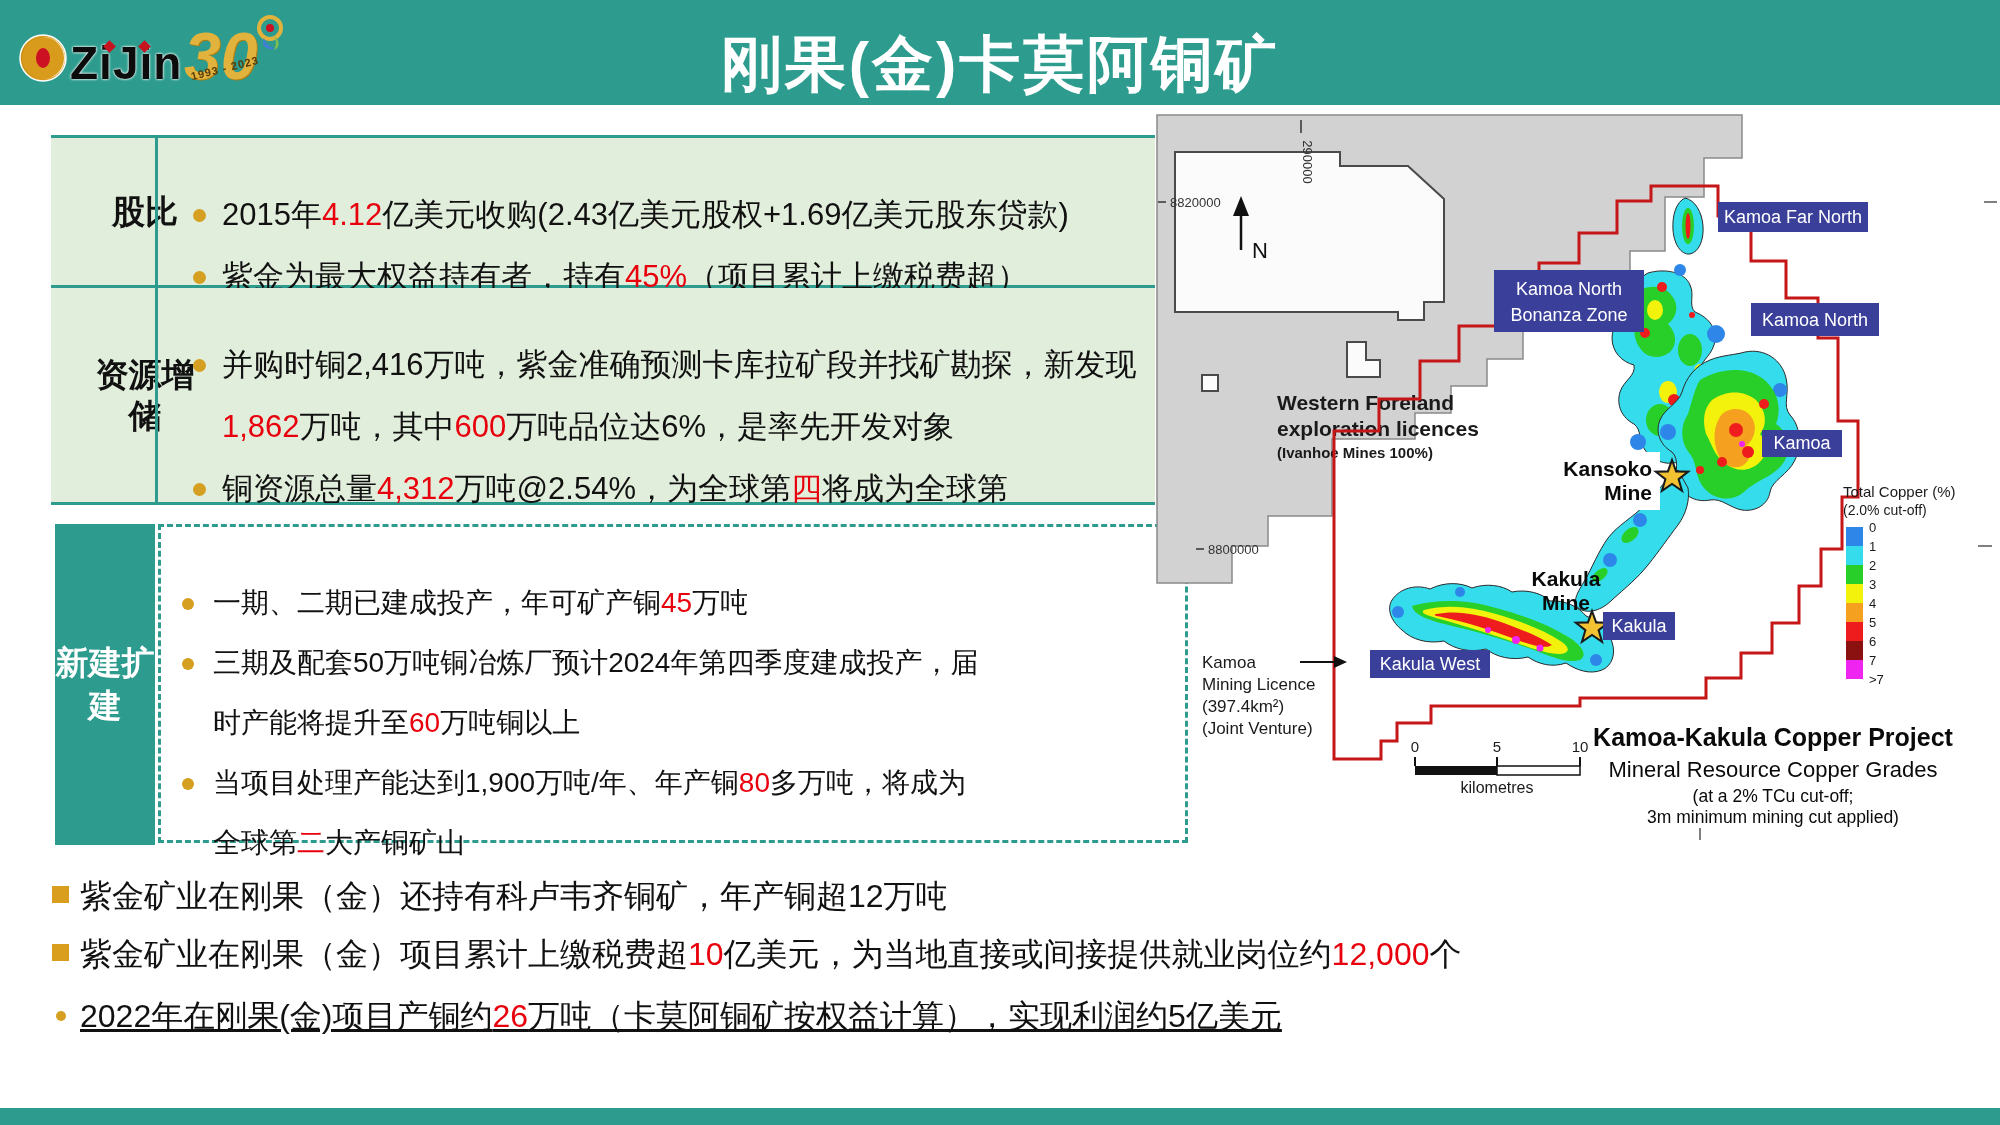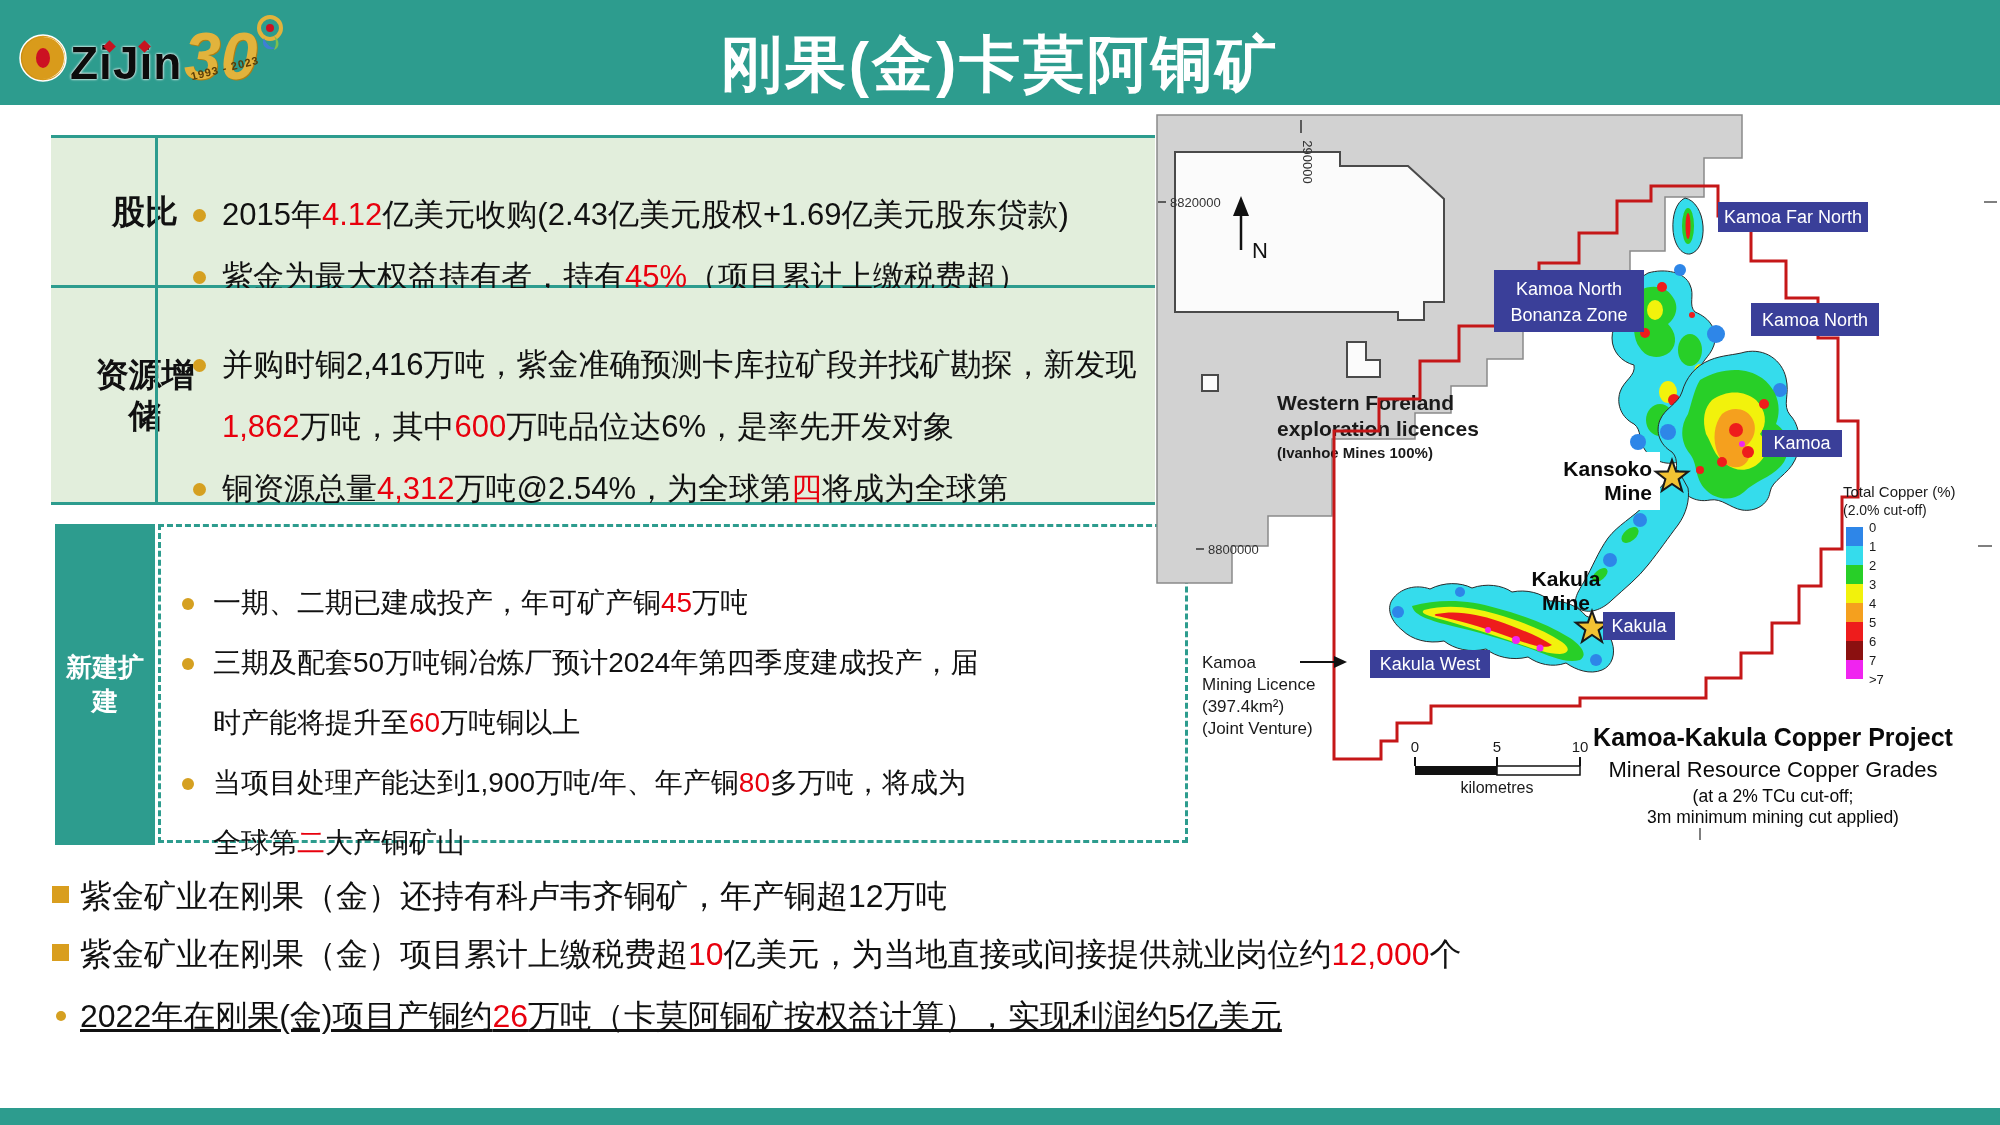--- a/index.html
+++ b/index.html
@@ -28,21 +28,21 @@
           justify-content:center;text-align:center;font-weight:bold;font-size:33px;line-height:1.25;padding-left:42px;}
   .rbullets{position:absolute;left:139px;top:0;right:6px;height:100%;display:flex;
             flex-direction:column;justify-content:flex-start;margin-top:46px;}
   .bullet{position:relative;padding-left:32px;font-size:31px;line-height:62px;}
   .bullet::before{content:"";position:absolute;left:3px;top:25px;width:13px;height:13px;
                   border-radius:50%;background:#D5A021;}
   .rd{color:#E8000D;}
   
   .label3{position:absolute;left:55px;top:524px;width:100px;height:321px;background:#2D9C8E;
           color:#fff;display:flex;align-items:center;justify-content:center;text-align:center;
-          font-weight:bold;font-size:26px;line-height:1.3;}
+          font-weight:bold;font-size:33px;line-height:1.3;}
   .box3{position:absolute;left:158px;top:524px;width:1030px;height:319px;box-sizing:border-box;
         border:3px dashed #2D9C8E;background:#fff;}
   .box3 .rbullets{position:absolute;left:18px;top:0;width:800px;height:100%;}
   .box3 .bullet{font-size:28px;line-height:60px;padding-left:34px;}
   .box3 .bullet::before{top:25px;width:12px;height:12px;}
   
   .fn{position:absolute;left:52px;padding-left:28px;font-size:32px;line-height:40px;width:1700px;}
   .fn.sq::before{content:"";position:absolute;left:0;top:10px;width:17px;height:17px;background:#D99E1E;}
   .fn.dot::before{content:"";position:absolute;left:4px;top:15px;width:10px;height:10px;
                   border-radius:50%;background:#D5A021;}

